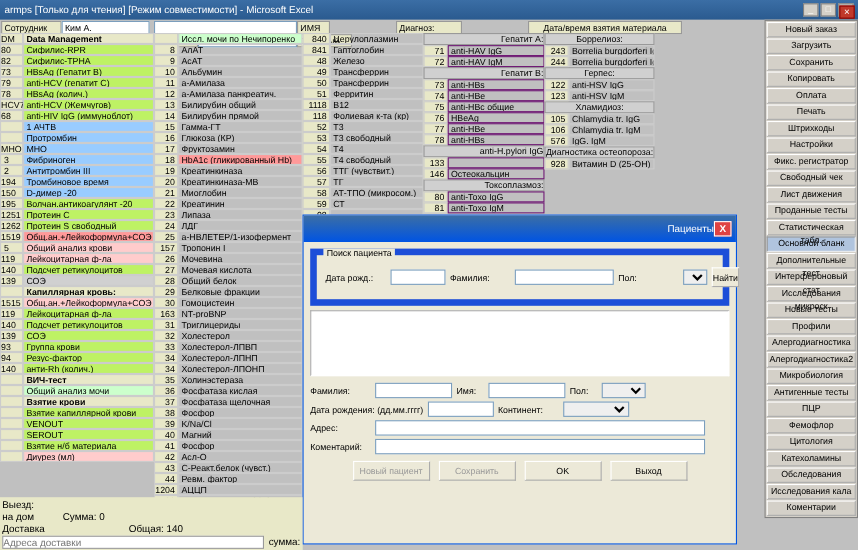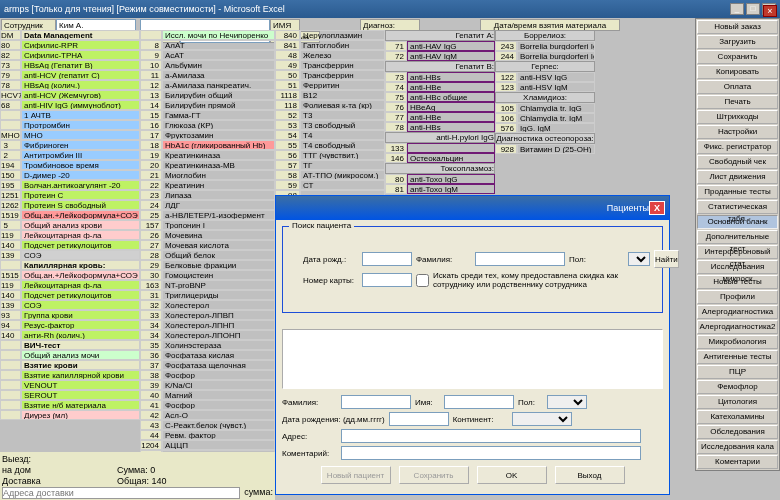--- a/index.html
+++ b/index.html
@@ -34,21 +34,21 @@
 .col5 .num{width:22px;text-align:right;padding-right:2px;background:#e8e8c8;border:1px solid #ccc;font-size:8px;height:10px;line-height:9px}
 .col5 .nm{flex:1;border:1px solid #ccc;font-size:8px;height:10px;line-height:9px;padding-left:2px;overflow:hidden;white-space:nowrap}
 .sidepanel{position:absolute;right:0;top:18px;width:85px;background:#d4d0c8;border:1px solid #808080}
 .sidepanel .pbtn{height:14px;border:1px outset #fff;background:#d4d0c8;font-size:8px;text-align:center;line-height:12px;margin:1px;cursor:pointer}
 .sidepanel .pbtn.sel{background:#b0c4de;border:1px inset}
 .sidepanel .closebtn{position:absolute;right:2px;top:-14px;width:14px;height:12px;background:#c0392b;color:#fff;text-align:center;line-height:10px;border:1px solid #800}
 .dialog{position:absolute;left:275px;top:195px;width:395px;height:300px;background:#ece9d8;border:1px solid #0054e3}
 .dialog .dtitle{background:linear-gradient(#3b6ea5,#0054e3);color:#fff;height:18px;display:flex;align-items:center;justify-content:flex-end;padding:12px 4px;font-size:10px}
 .dialog .dclose{width:16px;height:14px;background:#e04343;color:#fff;text-align:center;line-height:12px;border:1px solid #fff;font-weight:bold}
 .dialog .body{padding:6px}
-.dialog .sec{border:1px solid #1d4ed8;padding:20px;margin-bottom:16px;position:relative}
+.dialog .sec{border:6px solid #1d4ed8;padding:8px;margin-bottom:4px;position:relative}
 .dialog .seclbl{position:absolute;top:-6px;left:6px;background:#ece9d8;padding:0 3px;font-size:8px}
 .dialog .row{display:flex;align-items:center;margin:3px 0;gap:4px}
 .dialog .row label{font-size:8px;min-width:55px}
 .dialog input[type=text]{border:1px solid #7b9ebd;height:14px;font-size:8px;padding:0 2px}
 .dialog select{border:1px solid #7b9ebd;height:14px;font-size:8px}
 .dialog .btns{display:flex;justify-content:center;gap:8px;margin-top:6px}
 .dialog button{width:70px;height:18px;border:1px outset #fff;background:#ece9d8;font-size:8px;cursor:pointer}
 .bottom{position:absolute;left:0;bottom:0;width:275px;background:#e8e8c8;padding:2px;font-size:8px}
 .bottom .r{display:flex;height:11px}
 .bottom .r .l{width:55px}
@@ -670,26 +670,20 @@
       <div class="seclbl">Поиск пациента</div>
       <div class="row">
         <label>Дата рожд.:</label>
         <input type="text" style="width: 50px;">
         <label>Фамилия:</label>
         <input type="text" style="width: 90px;">
         <label>Пол:</label>
         <select style="width:30px"></select>
         <button style="width:45px">Найти</button>
       </div>
-      <div class="row">
-        <label>Номер карты:</label>
-        <input type="text" style="width: 50px;">
-        <input type="checkbox" style="">
-        <span style="font-size:8px">Искать среди тех, кому предоставлена скидка как сотруднику или родственнику сотрудника</span>
-      </div>
     </div>
     <div style="height:60px;border:1px inset #fff;background:#fff;margin-bottom:6px"></div>
     <div class="row">
         <label>Фамилия:</label>
         <input type="text" style="width: 70px;">
         <label style="min-width:25px">Имя:</label>
         <input type="text" style="width: 70px;">
         <label style="min-width:25px">Пол:</label>
         <select style="width:40px"></select>
       </div>
@@ -715,21 +709,21 @@
     </div>
   </div>
 </div>
 
 <div class="bottom">
   <div class="r">
       <span class="l">Выезд:</span>
     </div>
   <div class="r">
       <span class="l">на дом</span>
-      <span style="margin-left:60px">Сумма:  0</span>
+      <span style="">Сумма:  0</span>
     </div>
   <div class="r">
       <span class="l">Доставка</span>
       <span style="margin-left:60px">Общая:  140</span>
     </div>
   <div class="r">
       <input type="text" placeholder="Адреса доставки" style="">
       <span style="margin-left:4px">сумма:</span>
     </div>
 </div>

